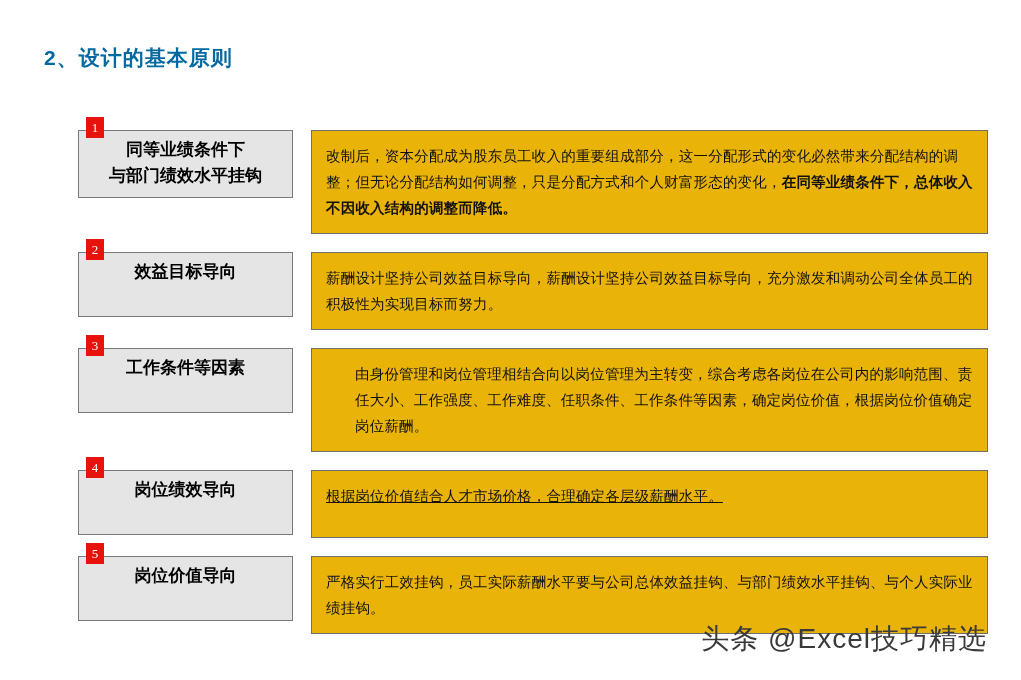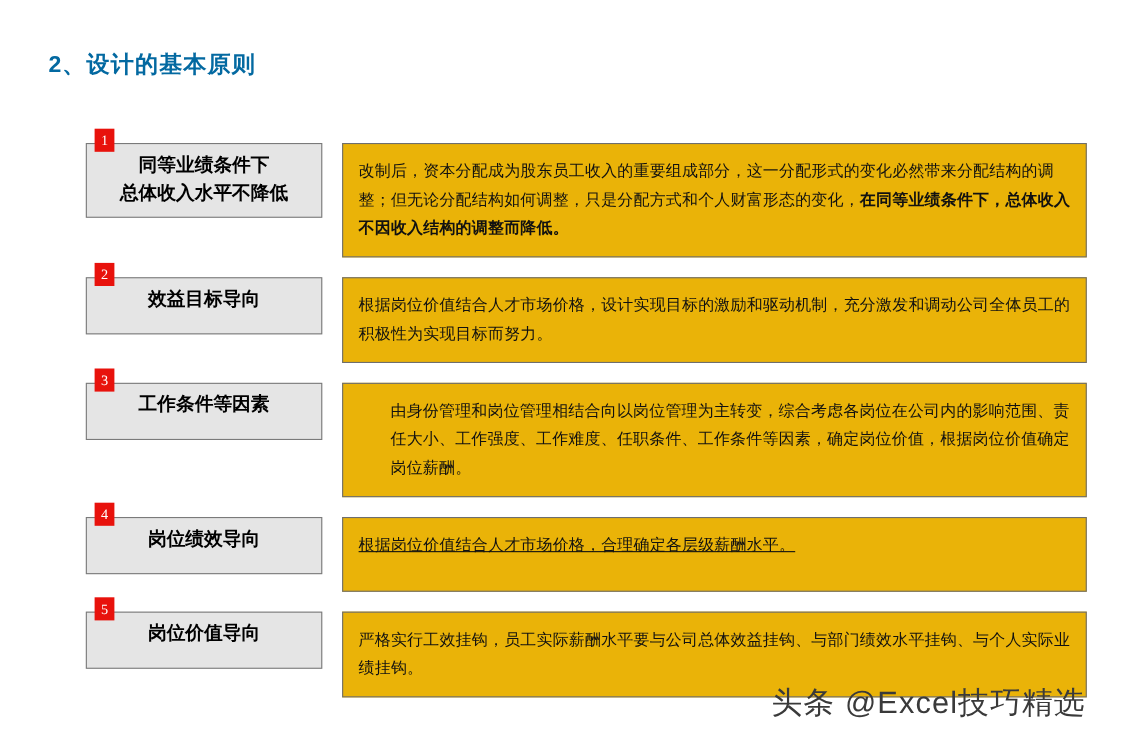--- a/index.html
+++ b/index.html
@@ -67,21 +67,21 @@
     font-weight: bold;
     font-size: 17px;
     line-height: 26px;
     padding: 6px 4px;
     color: #000;
   }
   .label-box.two-line {
     height: 68px;
   }
   .label-box.one-line {
-    height: 52px;
+    height: 65px;
   }
   .desc-box {
     margin-left: 18px;
     flex: 1;
     border: 1px solid #6e6e6e;
     background: #eab308;
     box-sizing: border-box;
     padding: 12px 14px 12px 14px;
     font-size: 14.5px;
     line-height: 26px;
@@ -109,36 +109,36 @@
 <div class="page-title">2、设计的基本原则</div>
 
 <div class="principles">
 
   <div class="row">
     <div class="label-wrap">
       <div class="badge">1</div>
       <div class="label-box two-line">
         <div>
           <div>同等业绩条件下</div>
-          <div>总体收入水平不降低</div>
+          <div>与部门绩效水平挂钩</div>
         </div>
       </div>
     </div>
     <div class="desc-box h1">
       <span>改制后，资本分配成为股东员工收入的重要组成部分，这一分配形式的变化必然带来分配结构的调整；但无论分配结构如何调整，只是分配方式和个人财富形态的变化，</span><span class="strong-inline">在同等业绩条件下，总体收入不因收入结构的调整而降低。</span>
     </div>
   </div>
 
   <div class="row">
     <div class="label-wrap">
       <div class="badge">2</div>
       <div class="label-box one-line">效益目标导向</div>
     </div>
     <div class="desc-box h2">
-      <span>根据岗位价值结合人才市场价格，设计实现目标的激励和驱动机制，充分激发和调动公司全体员工的积极性为实现目标而努力。</span>
+      <span>薪酬设计坚持公司效益目标导向，薪酬设计坚持公司效益目标导向，充分激发和调动公司全体员工的积极性为实现目标而努力。</span>
     </div>
   </div>
 
   <div class="row">
     <div class="label-wrap">
       <div class="badge">3</div>
       <div class="label-box one-line">工作条件等因素</div>
     </div>
     <div class="desc-box h3">
       <span>由身份管理和岗位管理相结合向以岗位管理为主转变，综合考虑各岗位在公司内的影响范围、责任大小、工作强度、工作难度、任职条件、工作条件等因素，确定岗位价值，根据岗位价值确定岗位薪酬。</span>

